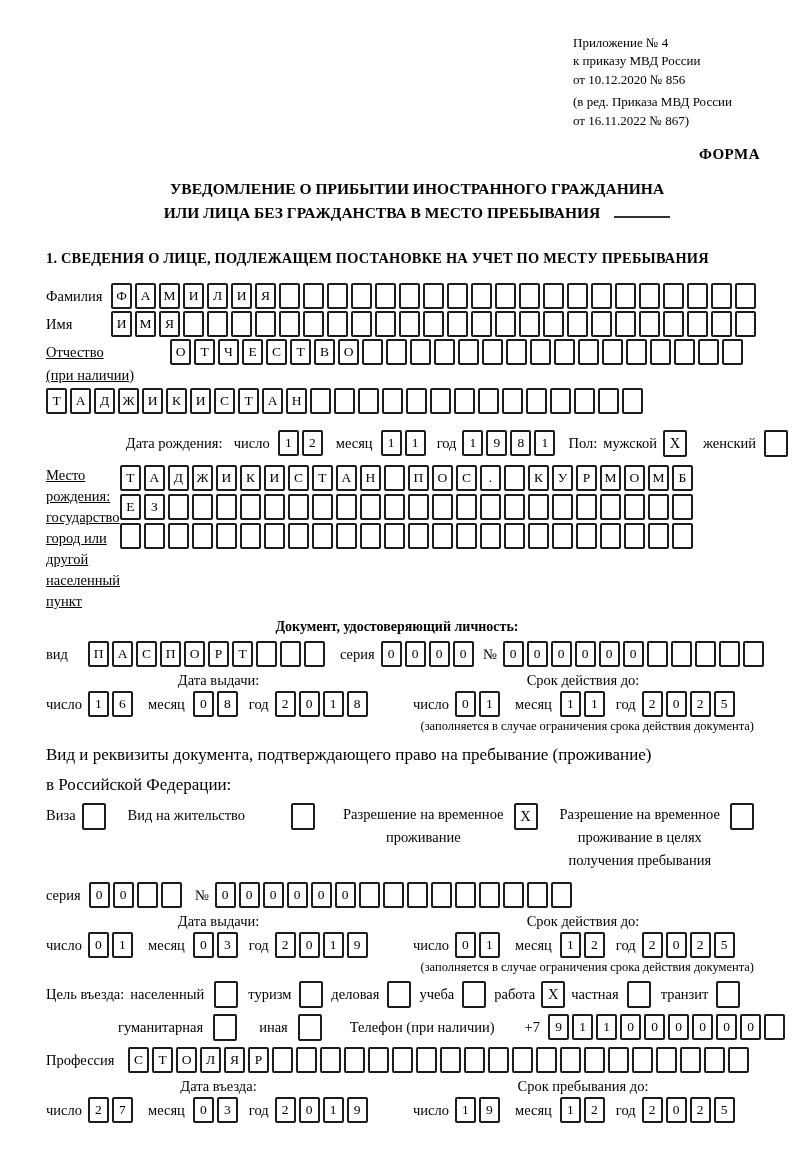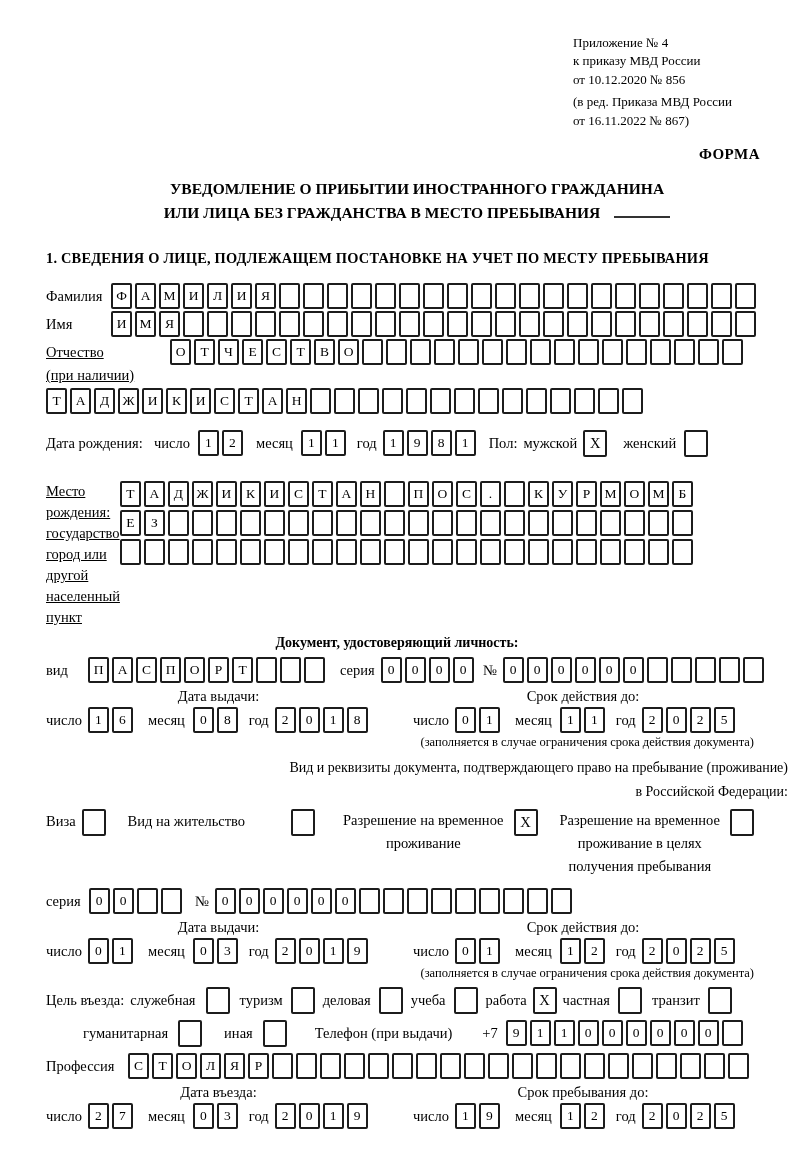--- a/index.html
+++ b/index.html
@@ -34,21 +34,21 @@
   .doc-header{text-align:center;font-weight:bold;font-size:14px;margin:7px 40px 6px 0;}
 
   .dates-row{display:flex;margin-top:5px;}
   .dg{flex:0 0 auto;}
   .dg-left{width:345px;}
   .dg-right{width:340px;margin-left:22px;}
   .dg-title{text-align:center;font-size:14.5px;margin-bottom:2px;}
   .dg-fields{display:flex;align-items:flex-start;}
   .note{font-size:12.5px;text-align:right;padding-right:34px;margin-top:2px;margin-bottom:6px;}
 
-  .text14{font-size:14px;line-height:1.75;text-align:right;}
+  .text14{font-size:17px;line-height:1.75;}
   .visa-row{display:flex;align-items:flex-start;margin-top:4px;margin-bottom:10px;}
   .visa-item{display:flex;align-items:flex-start;}
   .visa-label{font-size:14.5px;line-height:24px;}
   .visa-label.center{text-align:center;line-height:23px;}
 </style>
 </head>
 <body>
 
 <div class="page">
 
@@ -193,21 +193,21 @@
         <span class="cell"></span>
         <span class="cell"></span>
         <span class="cell"></span>
         <span class="cell"></span>
         <span class="cell"></span>
         <span class="cell"></span>
         <span class="cell"></span>
       </div>
   </div>
 
-  <div class="row" style="margin-bottom:24px;">
+  <div class="row" style="margin-bottom:8px;justify-content:flex-end;">
     <span class="inline-lbl" style="width:108px;">Дата рождения:</span>
     <span class="inline-lbl mr8">число</span>
     <span class="cells mr10">
         <span class="cell">1</span>
         <span class="cell">2</span>
       </span>
     <span class="inline-lbl mr8">месяц</span>
     <span class="cells mr8">
         <span class="cell">1</span>
         <span class="cell">1</span>
@@ -502,42 +502,42 @@
             <span class="cell">2</span>
             <span class="cell">5</span>
           </span>
       </div>
     </div>
   </div>
   <div class="note">(заполняется в случае ограничения срока действия документа)</div>
 
   <div class="row" style="margin-bottom:6px;">
     <span class="inline-lbl mr6">Цель въезда:</span>
-    <span class="inline-lbl mr10">служебная</span>
+    <span class="inline-lbl mr10">населенный</span>
     <span class="checkbox mr10"></span>
     <span class="inline-lbl mr8">туризм</span>
     <span class="checkbox mr8"></span>
     <span class="inline-lbl mr8">деловая</span>
     <span class="checkbox mr8"></span>
     <span class="inline-lbl mr8">учеба</span>
     <span class="checkbox mr8"></span>
     <span class="inline-lbl mr6">работа</span>
     <span class="checkbox mr6">X</span>
     <span class="inline-lbl mr8">частная</span>
     <span class="checkbox mr10"></span>
     <span class="inline-lbl mr8">транзит</span>
     <span class="checkbox"></span>
   </div>
 
-  <div class="row" style="margin-left:37px;margin-bottom:6px;">
+  <div class="row" style="margin-left:54px;margin-bottom:6px;justify-content:flex-end;">
     <span class="inline-lbl mr10">гуманитарная</span>
     <span class="checkbox mr22"></span>
     <span class="inline-lbl mr10">иная</span>
     <span class="checkbox mr28"></span>
-    <span class="inline-lbl" style="margin-right:30px;">Телефон (при выдачи)</span>
+    <span class="inline-lbl" style="margin-right:30px;">Телефон (при наличии)</span>
     <span class="inline-lbl mr8">+7</span>
     <span class="cells">
         <span class="cell">9</span>
         <span class="cell">1</span>
         <span class="cell">1</span>
         <span class="cell">0</span>
         <span class="cell">0</span>
         <span class="cell">0</span>
         <span class="cell">0</span>
         <span class="cell">0</span>

